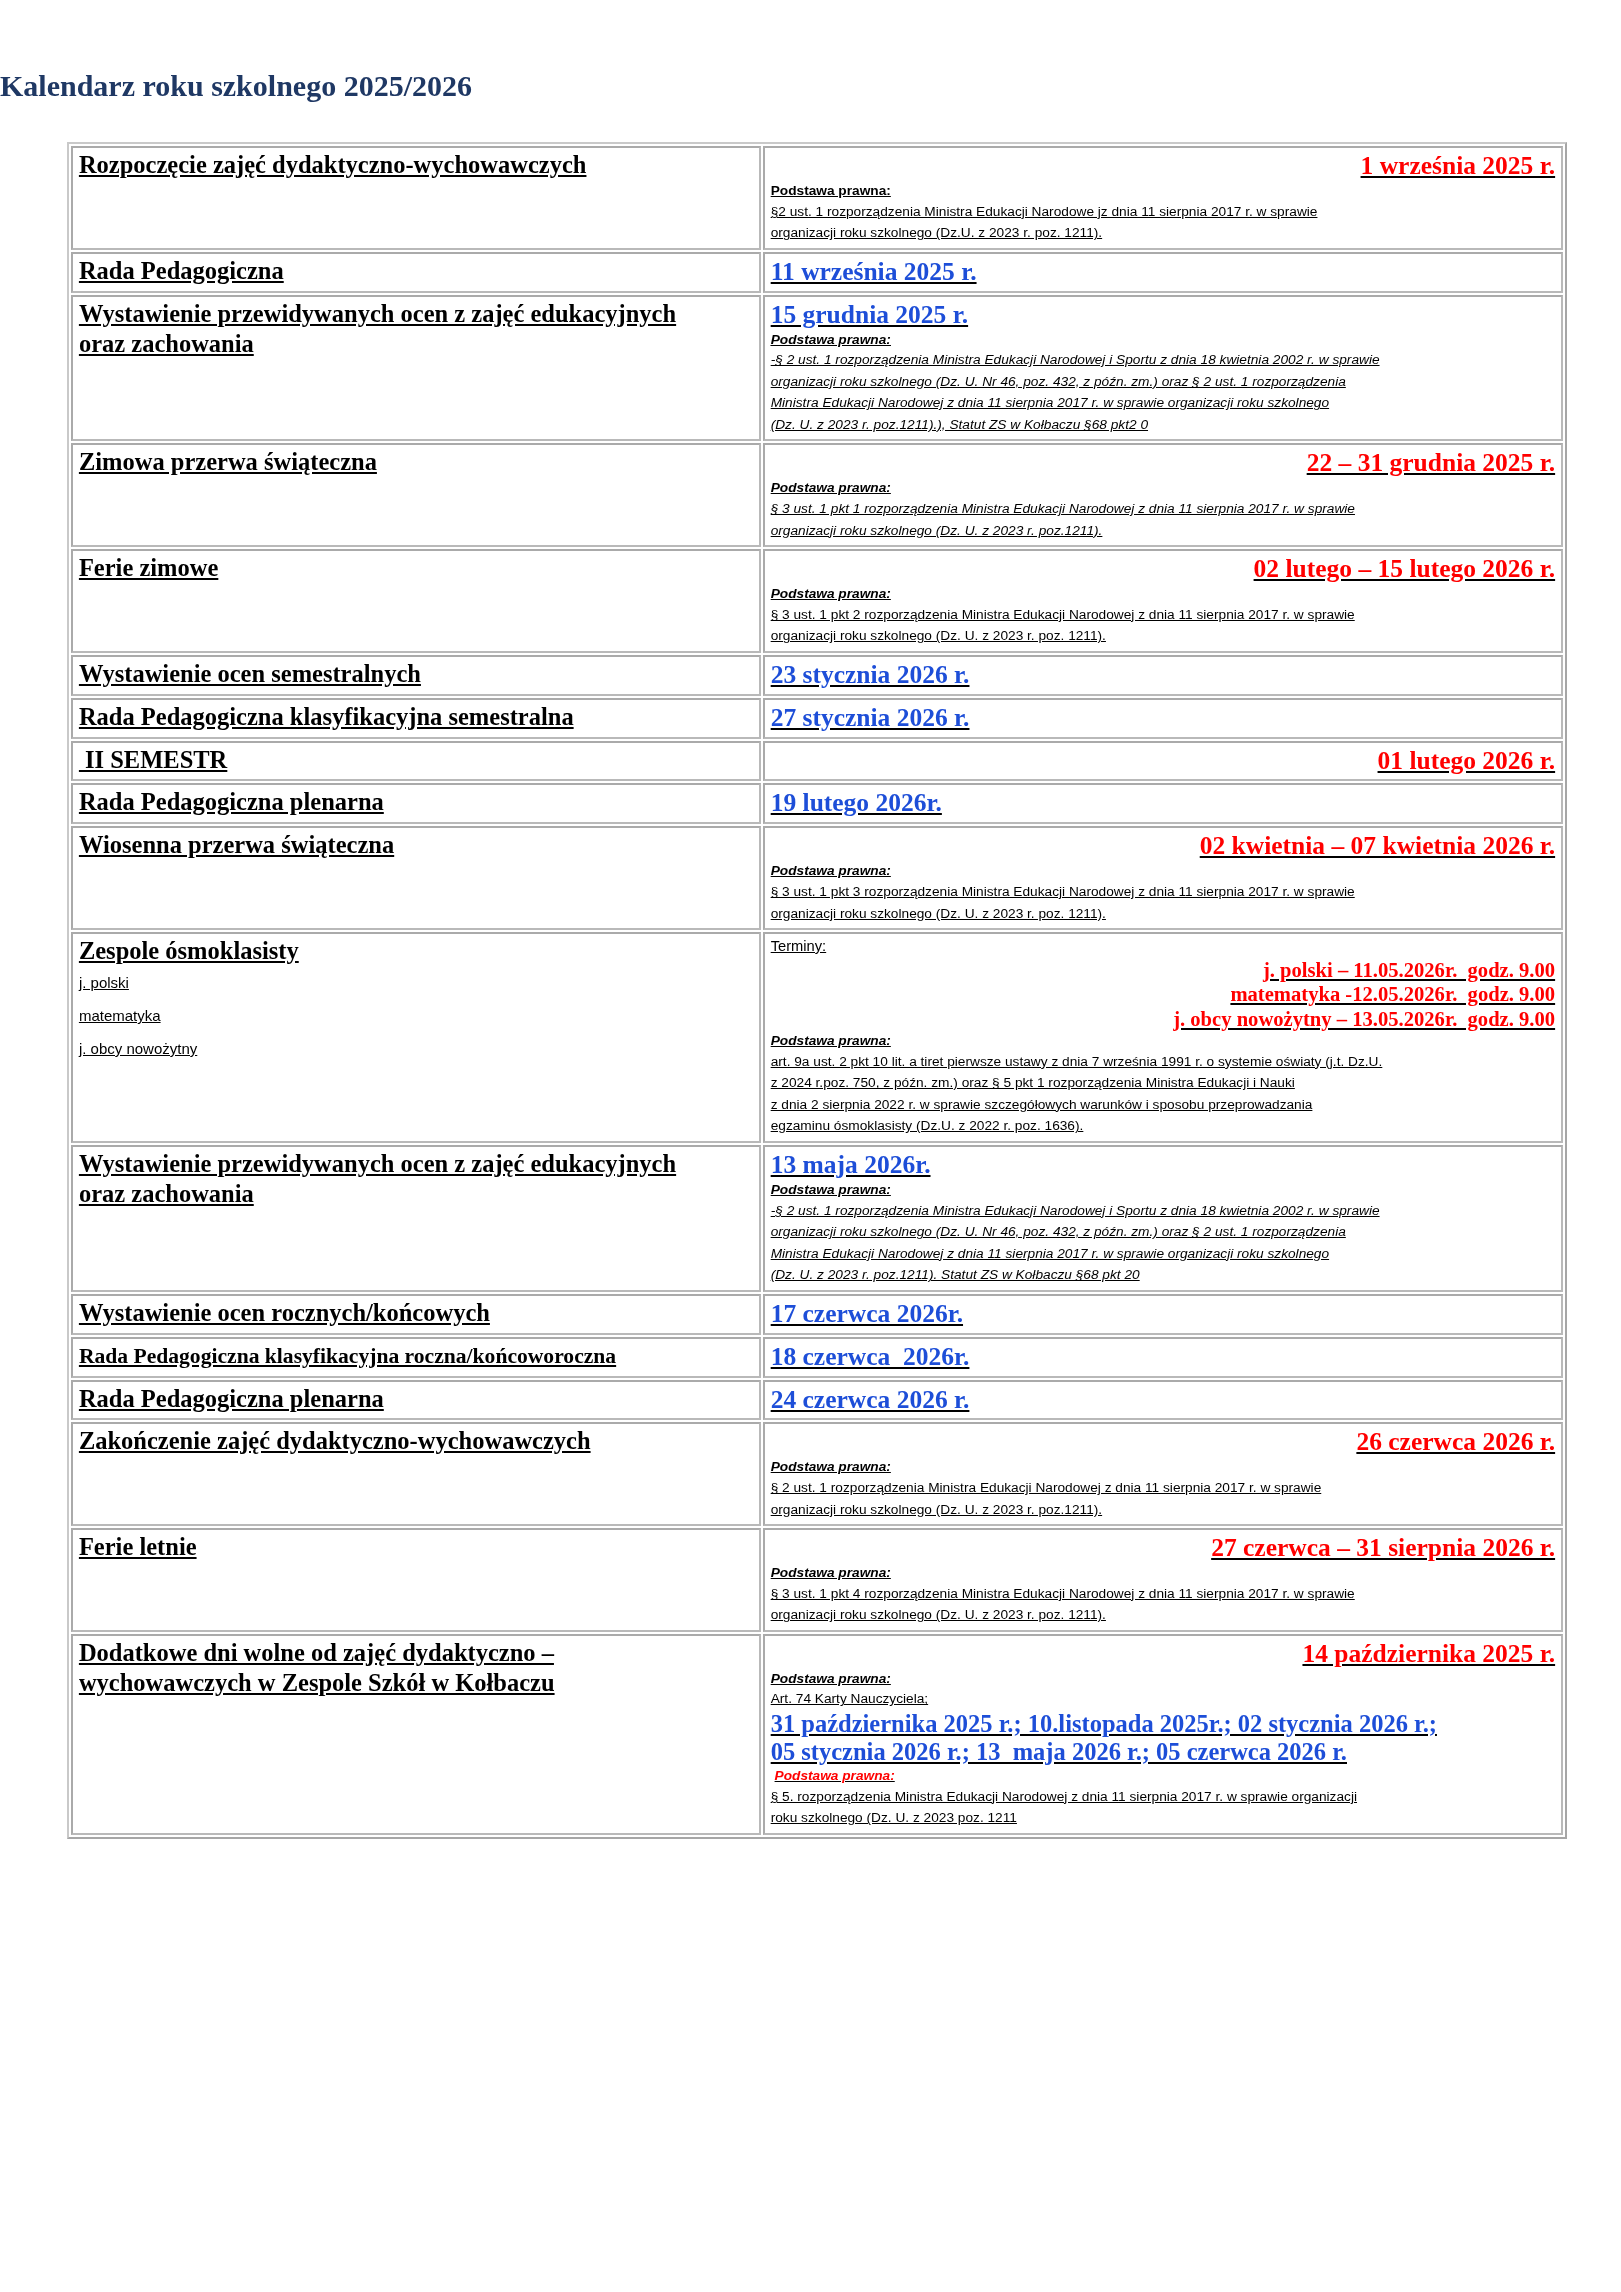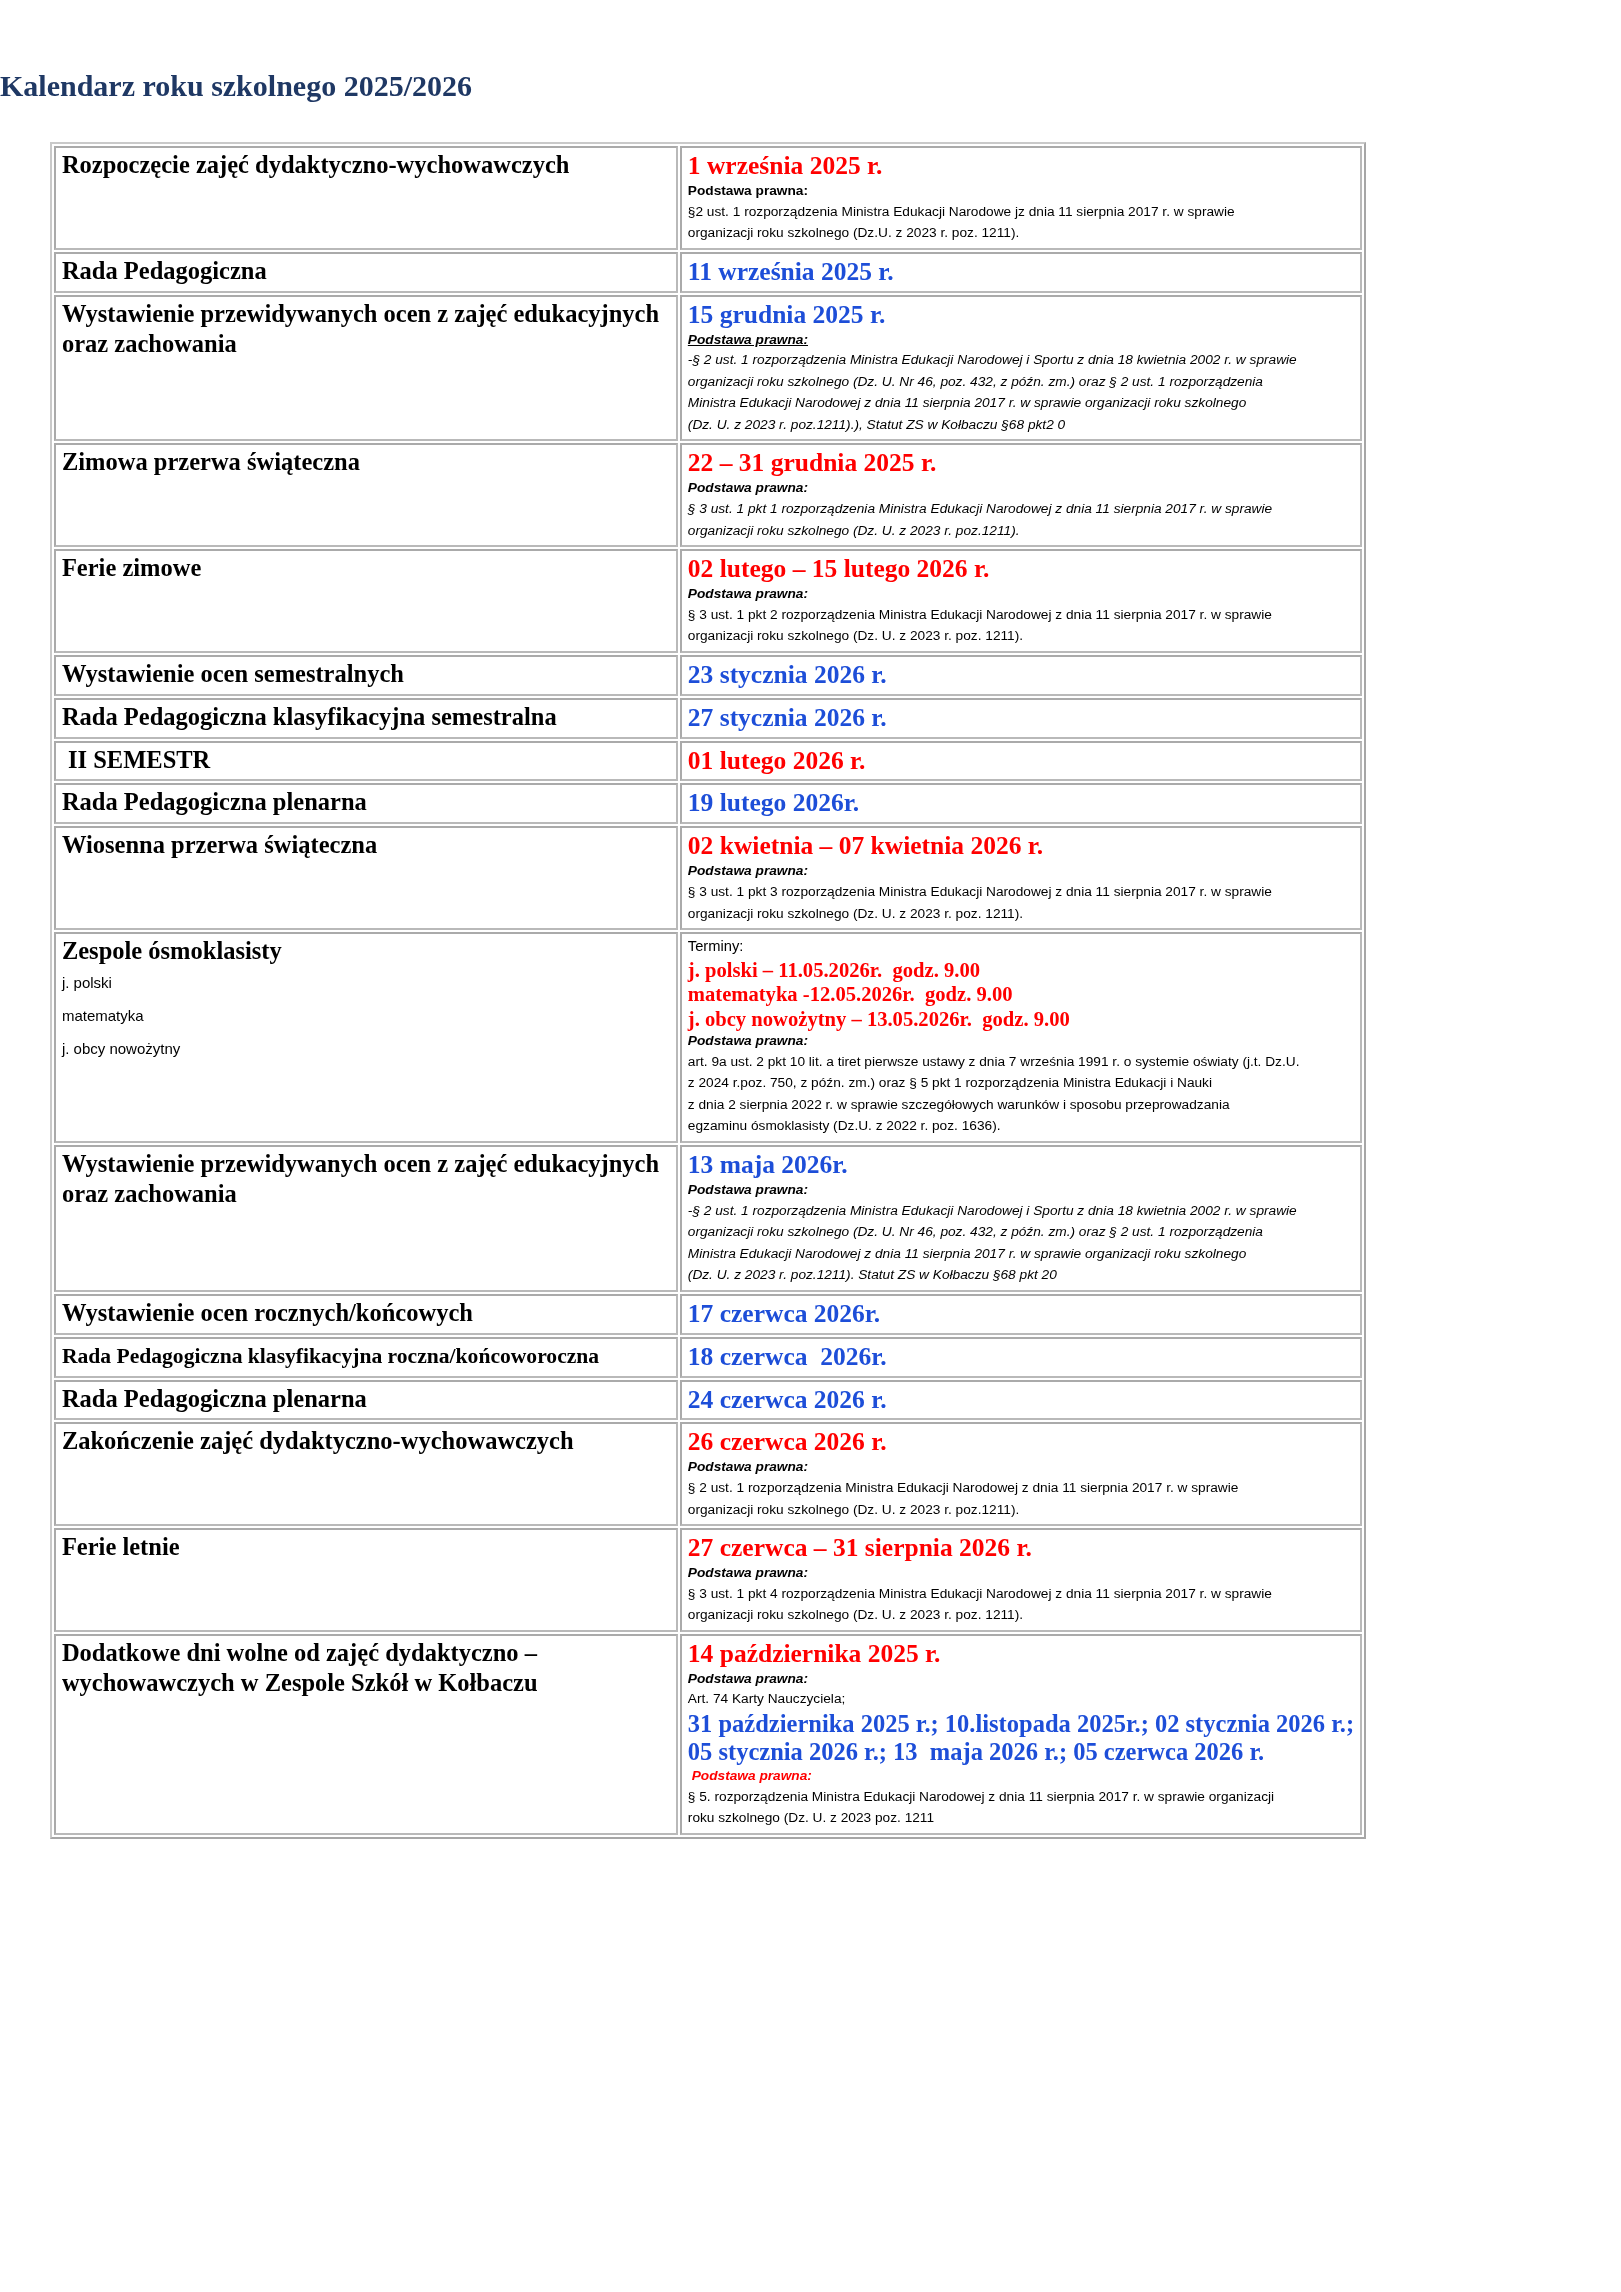--- a/index.html
+++ b/index.html
@@ -16,29 +16,30 @@
       left: 0;
       width: 1621px;
       font-family: "Liberation Serif", serif;
       font-weight: bold;
       font-size: 30px;
       color: #1f3864;
     }
     table.cal {
       position: absolute;
       top: 142px;
-      left: 50px;
-      width: 1316px;
+      left: 67px;
+      width: 1500px;
       border-collapse: separate;
       border-spacing: 2.9px;
       border: 2.9px solid #a6a6a6;
       border-right-color: #a6a6a6;
       border-bottom-color: #a6a6a6;
       border-top-color: #c9c9c9;
       border-left-color: #c9c9c9;
+      text-decoration: underline;
     }
     table.cal td {
       border: 2px solid #b9b9b9;
       border-top-color: #aaaaaa;
       border-left-color: #aaaaaa;
       vertical-align: top;
       padding: 2px 5.9px 3.9px 5.9px;
     }
     td.ev { width: 674px; }
     td.dt { }
@@ -54,21 +55,21 @@
       font-family: "Liberation Sans", sans-serif;
       font-size: 15px;
       line-height: 33px;
     }
     .date {
       font-family: "Liberation Serif", serif;
       font-weight: bold;
       font-size: 25.5px;
       line-height: 31px;
     }
-    .date.red { color: #ff0000; }
+    .date.red { color: #ff0000; text-align: right; }
     .date.blue { color: #1d4ed8; }
     .date.exam { font-size: 20.6px; line-height: 24.5px; }
     .date.multi { font-size: 24.5px; line-height: 28px; }
     .basis-label {
       font-family: "Liberation Sans", sans-serif;
       font-weight: bold;
       font-size: 13.7px;
       line-height: 19.6px;
     }
     .basis-label.italic { font-style: italic; }

